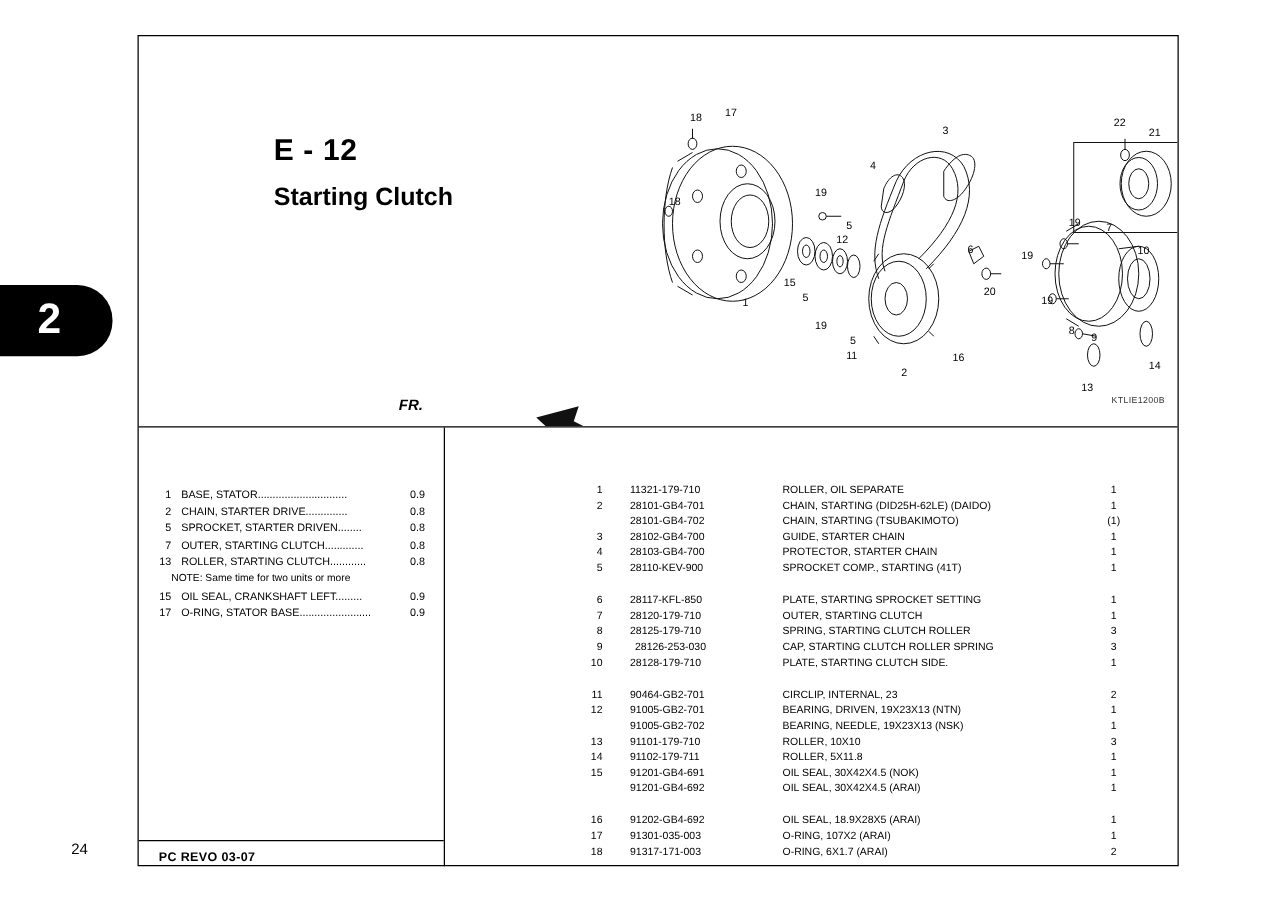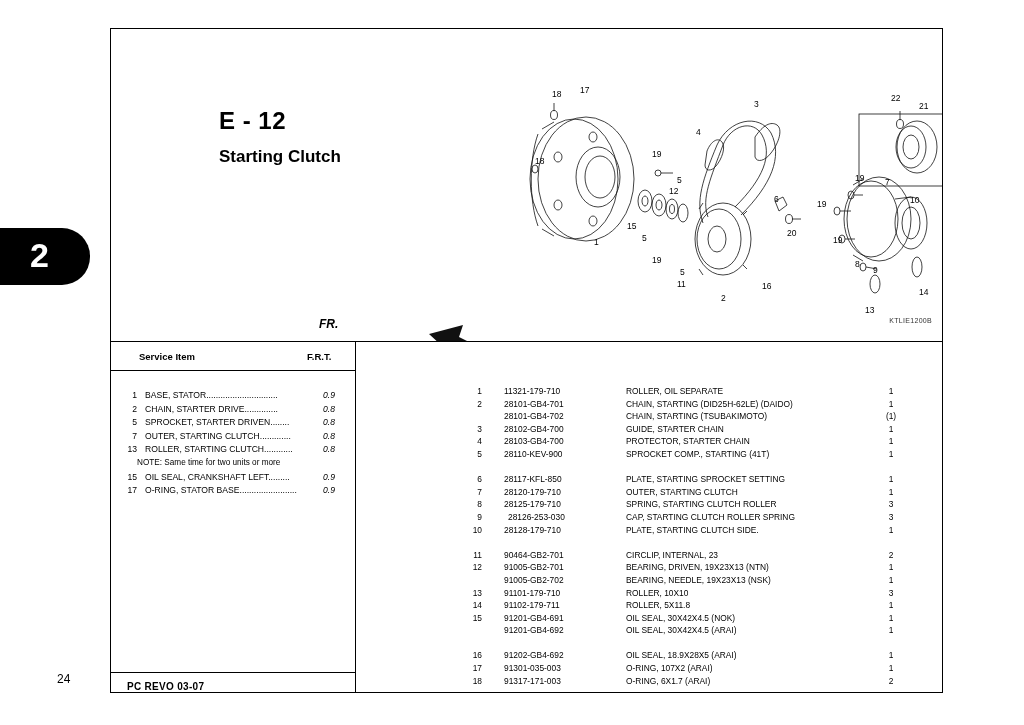--- a/index.html
+++ b/index.html
@@ -72,21 +72,21 @@
     left: 60px;
     top: 78px;
     margin-left: 48px;
   }
   .title-main {
     font-size: 24px;
     font-weight: bold;
     letter-spacing: 0.5px;
   }
   .title-sub {
-    font-size: 17px;
+    font-size: 20px;
     font-weight: bold;
     margin-top: 12px;
   }
   .fr-arrow {
     position: absolute;
     left: 208px;
     top: 288px;
     font-size: 12px;
     font-weight: bold;
     font-style: italic;
@@ -175,22 +175,21 @@
   .svc-name {
     position: absolute;
     left: 34px;
     overflow: hidden;
     width: 170px;
   }
   .svc-frt {
     position: absolute;
     left: 207px;
     width: 22px;
-    text-align: center;
-    font-style: italic;
+    text-align: right;
   }
   .svc-note {
     position: absolute;
     left: 26px;
     font-size: 8.2px;
   }
 
   
   .parts-list {
     position: absolute;
@@ -354,24 +353,20 @@
         </g>
       </svg>
 
       <div class="fr-arrow">FR.</div>
       <div class="diagram-code">KTLIE1200B</div>
     </div>
 
     <div class="tables">
 
       <div class="col-left">
-        <div class="hdr-row">
-          <span class="hdr-label" style="left:28px">Service Item</span>
-          <span class="hdr-label" style="left:196px">F.R.T.</span>
-        </div>
         <div class="svc-list">
           <div class="svc-row" style="margin-top:18px">
             <span class="svc-no">1</span>
             <span class="svc-name"><span>BASE, STATOR</span><span>..............................</span></span>
             <span class="svc-frt">0.9</span>
           </div>
           <div class="svc-row">
             <span class="svc-no">2</span>
             <span class="svc-name"><span>CHAIN, STARTER DRIVE</span><span>..............</span></span>
             <span class="svc-frt">0.8</span>

